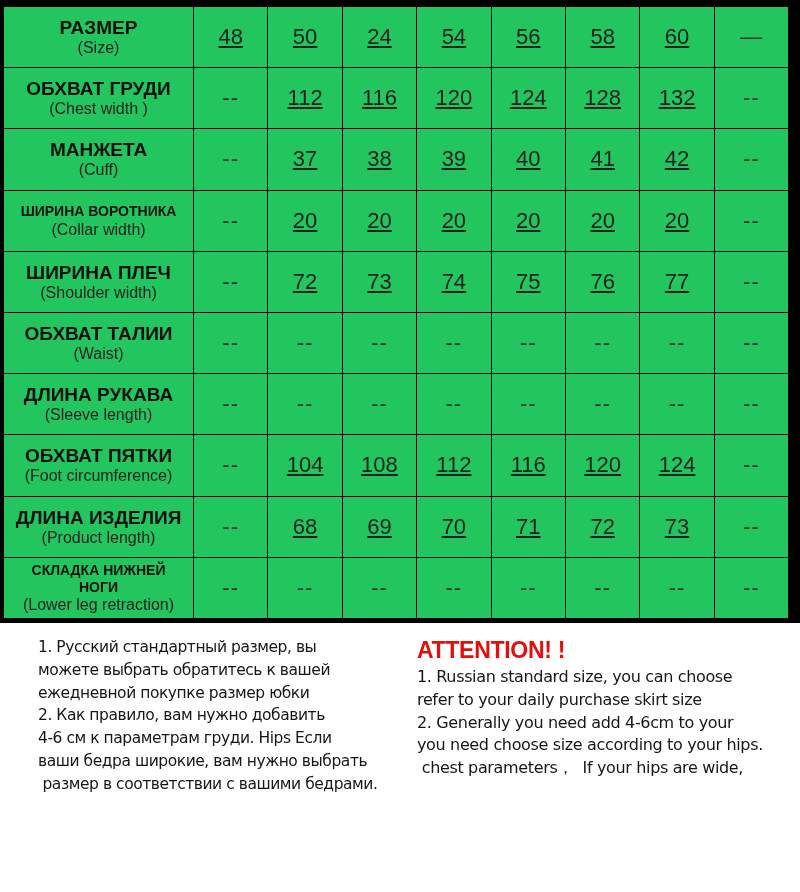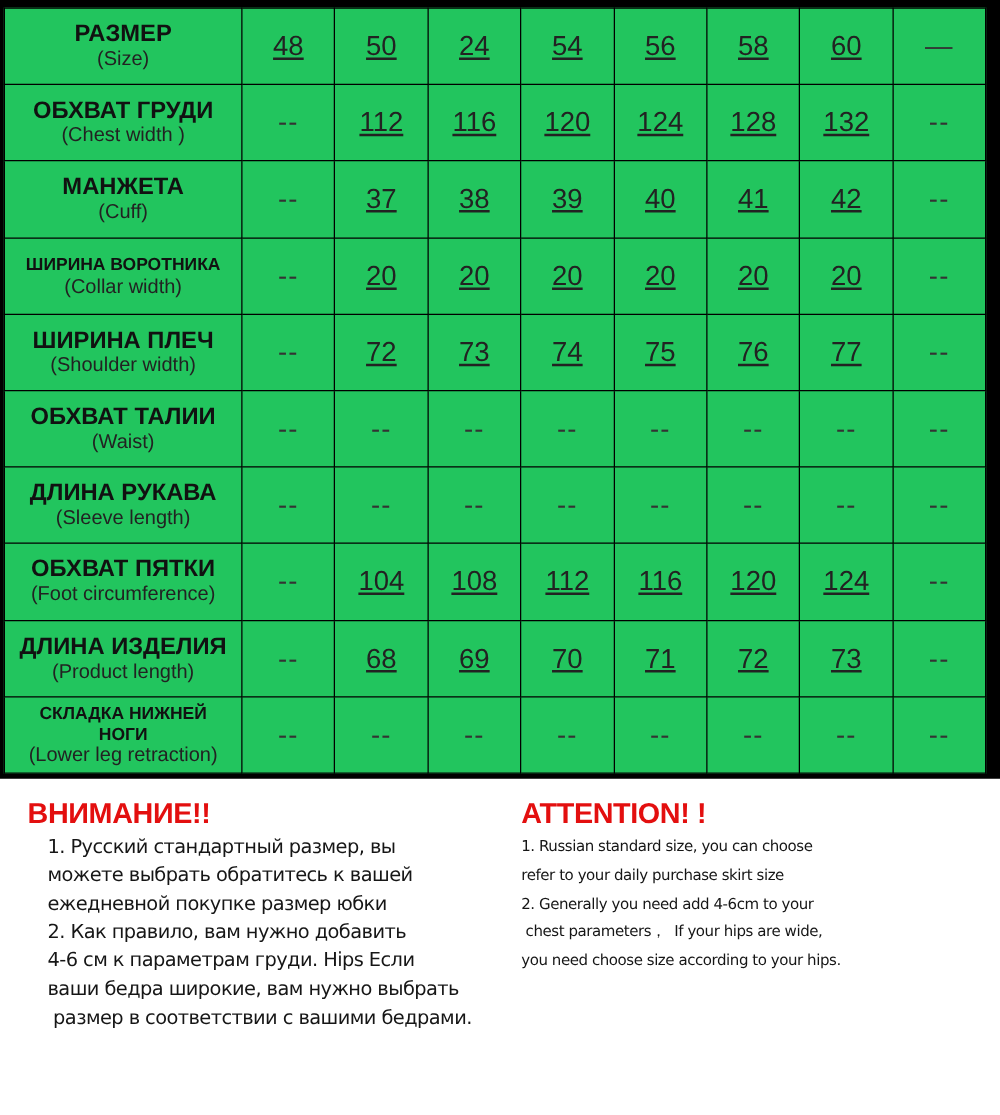--- a/index.html
+++ b/index.html
@@ -80,21 +80,21 @@
     .note-title {
       font-family: "Liberation Sans", sans-serif;
       font-weight: bold;
       color: #e30f0f;
       font-size: 23px;
       line-height: 28px;
       margin-bottom: 2px;
       letter-spacing: -0.3px;
     }
     .note-line {
-      font-size: 12px;
+      font-size: 16px;
       line-height: 22.8px;
       color: #161616;
       white-space: nowrap;
       letter-spacing: -0.35px;
     }
     .notes.ru .note-line { font-size: 15.5px; letter-spacing: -0.45px; margin-left: 16px; }
   </style>
 </head>
 <body>
 
@@ -261,30 +261,29 @@
       <td><span class="dash">--</span></td>
       <td><span class="dash">--</span></td>
       <td><span class="dash">--</span></td>
       <td><span class="dash">--</span></td>
       <td><span class="dash">--</span></td>
     </tr>
   </tbody>
 </table>
 
 <div class="notes ru">
-  <div class="note-title">ВНИМАНИЕ!!</div>
   <div class="note-line">1. Русский стандартный размер, вы</div>
   <div class="note-line">можете выбрать обратитесь к вашей</div>
   <div class="note-line">ежедневной покупке размер юбки</div>
   <div class="note-line">2. Как правило, вам нужно добавить</div>
   <div class="note-line">4-6 см к параметрам груди. Hips Если</div>
   <div class="note-line">ваши бедра широкие, вам нужно выбрать</div>
   <div class="note-line" style="white-space:pre"> размер в соответствии с вашими бедрами.</div>
 </div>
 
 <div class="notes en">
   <div class="note-title">ATTENTION! !</div>
   <div class="note-line">1. Russian standard size, you can choose</div>
   <div class="note-line">refer to your daily purchase skirt size</div>
   <div class="note-line">2. Generally you need add 4-6cm to your</div>
+  <div class="note-line">you need choose size according to your hips.</div>
   <div class="note-line" style="white-space:pre"> chest parameters，  If your hips are wide,</div>
-  <div class="note-line">you need choose size according to your hips.</div>
 </div>
 
 </body></html>

